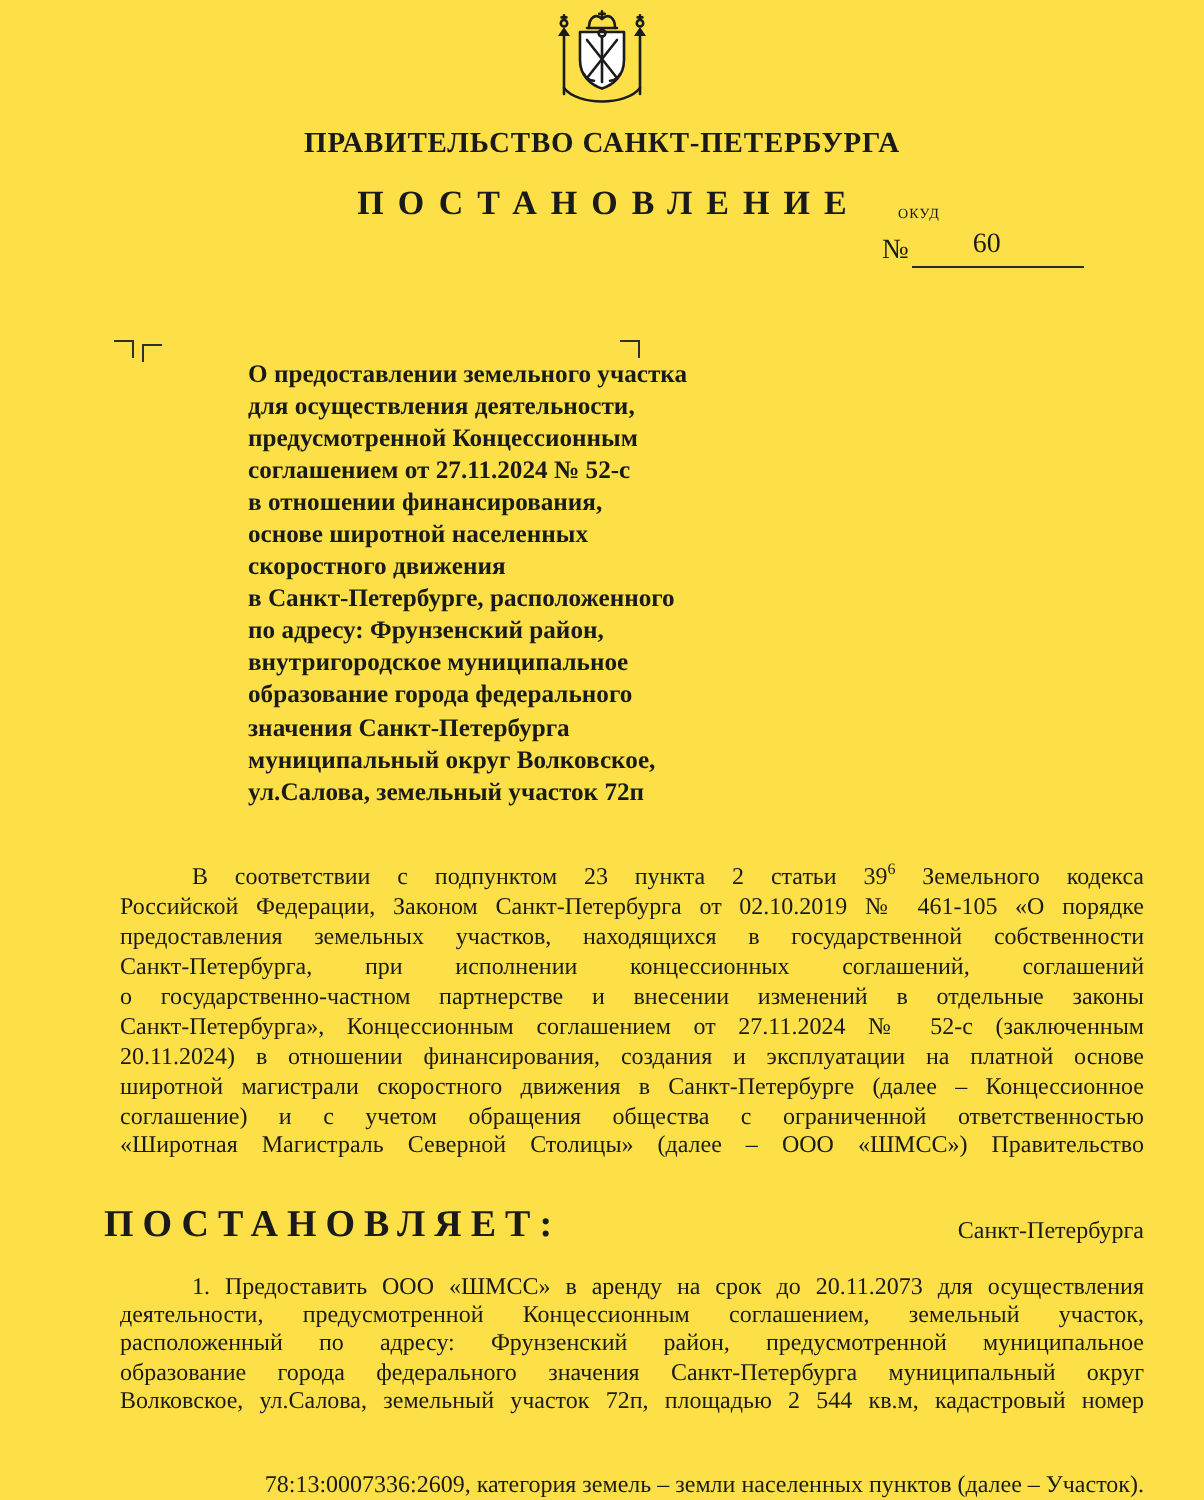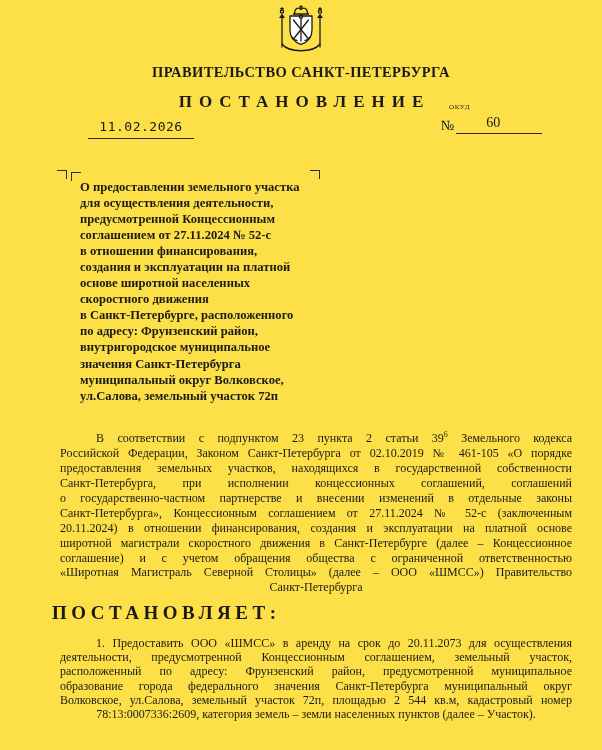--- a/index.html
+++ b/index.html
@@ -38,29 +38,29 @@
   .mark-tr { border-right:1.3px solid #2f2f2f; }
   .mark-tl { border-left:1.3px solid #2f2f2f; }
   .mark-a { left:57px;  top:170px; }
   .mark-b { left:71px;  top:172px; }
   .mark-c { left:310px; top:170px; }
   
   .title-block {
     position:absolute; left:80px; top:179px; width:270px;
     font-weight:bold; font-size:12.6px; line-height:16.05px;
   }
-  .title-block .tline { white-space:nowrap; }
+  .title-block .tline { white-space:nowrap;margin-left:44px; }
   
   .preamble { position:absolute; left:60px; top:431px; width:512px; font-size:12px; line-height:14.95px; }
   .item-block { position:absolute; left:60px; top:636px; width:512px; font-size:12px; line-height:14.2px; }
   .jline { text-align:justify; overflow:hidden; }
   .preamble  .jline { height:14.95px; }
   .item-block .jline { height:14.2px; }
   .jline::after { content:""; display:inline-block; width:100%; height:0; }
-  .lastline { text-align:center; }
+  .lastline { text-align:right;margin-top:28px; }
   .ind { text-indent:36px; }
   sup { font-size:8px; line-height:0; }
   .resolves {
     position:absolute; left:52px; top:602px;
     font-weight:bold; font-size:19px; letter-spacing:4.5px;
   }
 </style>
 </head>
 <body>
 
@@ -86,42 +86,41 @@
       <path d="M23.5 11 C23.5 5.5 27 3.5 30 6.5 C33 3.5 36.5 5.5 36.5 11"></path>
       <path d="M22.5 11 H37.5"></path>
       <path d="M30 6 V2.6 M28.6 3.9 h2.8"></path>
     </svg>
   </div>
 
   <div class="org-name">ПРАВИТЕЛЬСТВО САНКТ-ПЕТЕРБУРГА</div>
   <div class="doc-type">ПОСТАНОВЛЕНИЕ</div>
   <div class="okud">ОКУД</div>
 
-  <div class="date-field">11.02.2026</div>
   <div class="num-field">
     <span class="num-sign">№</span>
     <span class="num-line">60</span>
   </div>
 
   <span class="mark mark-tr mark-a"></span>
   <span class="mark mark-tl mark-b"></span>
   <span class="mark mark-tr mark-c"></span>
 
   <div class="title-block">
     <div class="tline">О предоставлении земельного участка</div>
     <div class="tline">для осуществления деятельности,</div>
     <div class="tline">предусмотренной Концессионным</div>
     <div class="tline">соглашением от 27.11.2024 № 52-с</div>
     <div class="tline">в отношении финансирования,</div>
-    <div class="tline">создания и эксплуатации на платной</div>
     <div class="tline">основе широтной населенных</div>
     <div class="tline">скоростного движения</div>
     <div class="tline">в Санкт-Петербурге, расположенного</div>
     <div class="tline">по адресу: Фрунзенский район,</div>
     <div class="tline">внутригородское муниципальное</div>
+    <div class="tline">образование города федерального</div>
     <div class="tline">значения Санкт-Петербурга</div>
     <div class="tline">муниципальный округ Волковское,</div>
     <div class="tline">ул.Салова, земельный участок 72п</div>
   </div>
 
   <div class="preamble">
     <div class="jline ind"><span>В соответствии с подпунктом 23 пункта 2 статьи 39</span><sup>6</sup><span> Земельного кодекса</span></div>
     <div class="jline">Российской Федерации, Законом Санкт-Петербурга от 02.10.2019 № 461-105 «О порядке</div>
     <div class="jline">предоставления земельных участков, находящихся в государственной собственности</div>
     <div class="jline">Санкт-Петербурга, при исполнении концессионных соглашений, соглашений</div>

